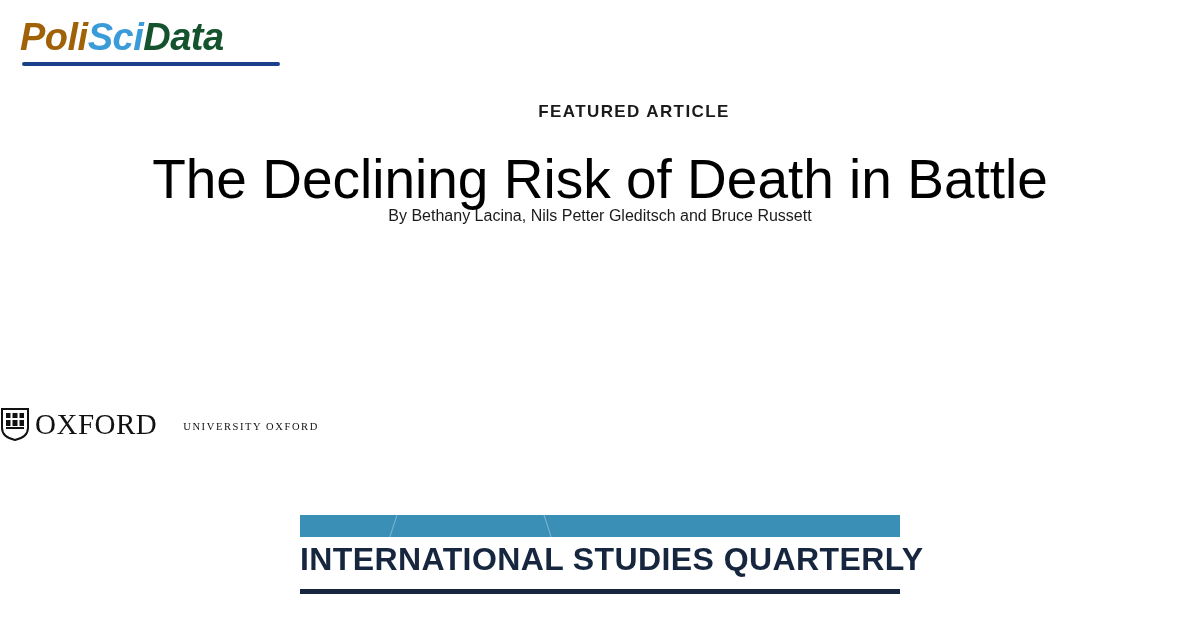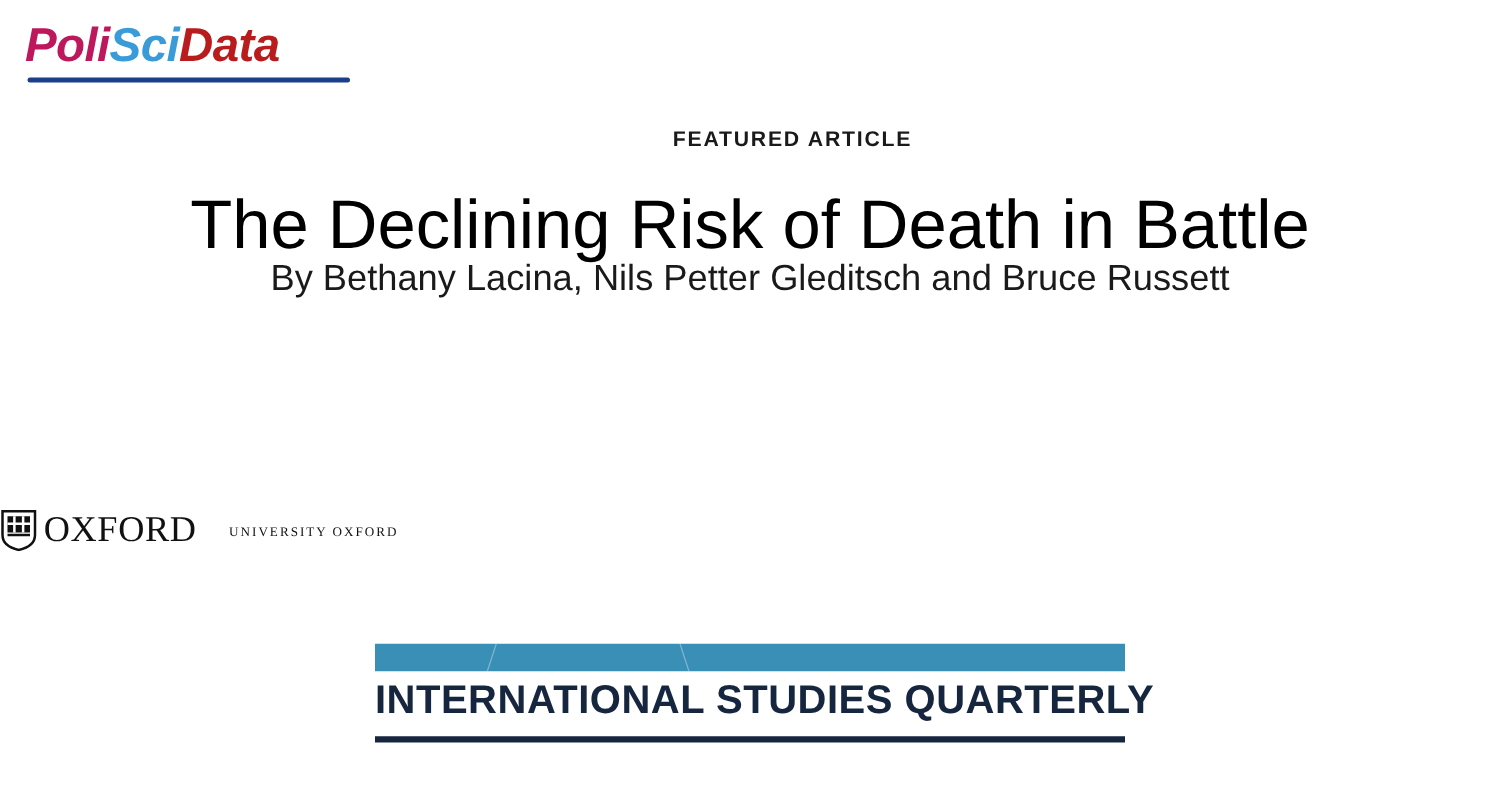--- a/index.html
+++ b/index.html
@@ -22,23 +22,23 @@
     top: 18px;
     left: 20px;
     font-family: "Liberation Sans", sans-serif;
     font-size: 38px;
     font-weight: bold;
     font-style: italic;
     letter-spacing: -0.5px;
     line-height: 1;
     white-space: nowrap;
   }
-  .brand .seg-poli { color: #be185d; }
+  .brand .seg-poli { color: #a16207; }
   .brand .seg-sci  { color: #3a9bd9; }
-  .brand .seg-data { color: #b91c1c; }
+  .brand .seg-data { color: #14532d; }
   .brand-underline {
     position: absolute;
     top: 62px;
     left: 22px;
     width: 258px;
     height: 4px;
     background: #1b3f8b;
     border-radius: 2px;
   }
 
@@ -67,21 +67,21 @@
     line-height: 1.15;
     padding: 0 40px;
     box-sizing: border-box;
   }
   .article-authors {
     position: absolute;
     top: 207px;
     left: 0;
     width: 1200px;
     text-align: center;
-    font-size: 29px;
+    font-size: 16px;
     font-weight: normal;
     color: #1a1a1a;
     padding: 0 40px;
     box-sizing: border-box;
   }
 
   
   .oup {
     position: absolute;
     top: 408px;

